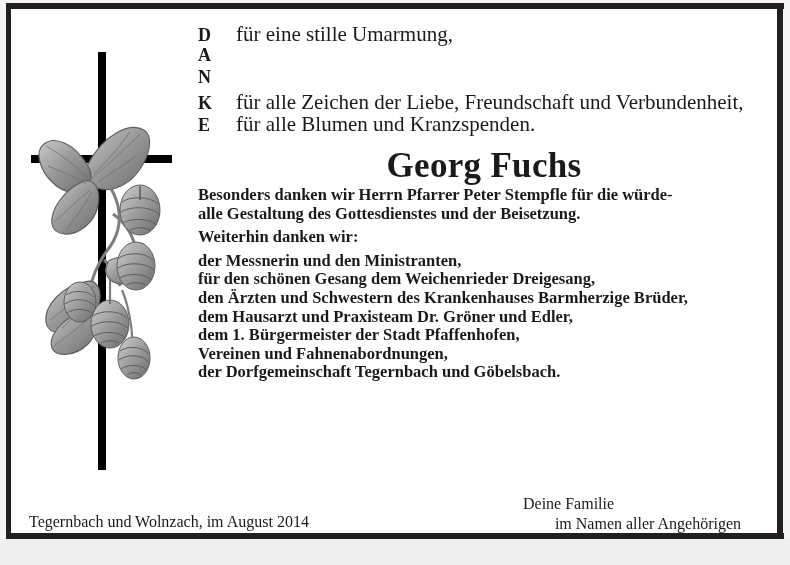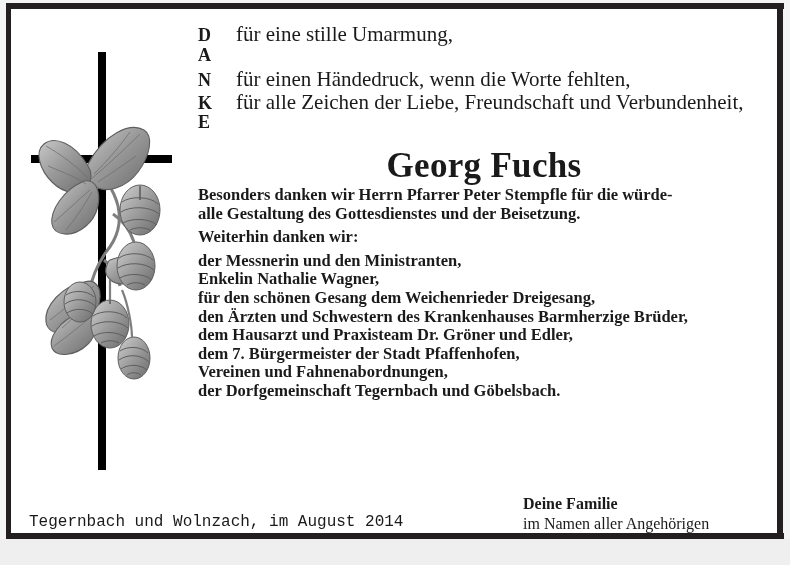--- a/index.html
+++ b/index.html
@@ -134,38 +134,38 @@
     height: 5px;
   }
 
   
   .footer-left {
     position: absolute;
     left: 29px;
     top: 513px;
     font-size: 16px;
     white-space: nowrap;
-    font-family: Liberation Mono, monospace;
   }
   .footer-right {
     position: absolute;
     left: 523px;
     top: 494px;
     width: 250px;
   }
   .footer-right .fr-bold {
     font-size: 16px;
-    font-weight: bold;
+    font-weight: normal;
     line-height: 20px;
     white-space: nowrap;
   }
   .footer-right .fr-sub {
     font-size: 16px;
     line-height: 20px;
     white-space: nowrap;
+    text-align: center;
   }
 </style>
 </head>
 <body>
 
 <div id="notice">
 
   <div class="frame-shadow-top"></div>
   <div class="frame-shadow-left"></div>
   <div class="frame-shadow-right"></div>
@@ -291,45 +291,44 @@
   <div class="danke">
     <div class="danke-row">
       <span class="danke-letter">D</span>
       <span class="danke-text">für eine stille Umarmung,</span>
     </div>
     <div class="danke-row">
       <span class="danke-letter">A</span>
     </div>
     <div class="danke-row">
       <span class="danke-letter">N</span>
-      <span class="danke-text">für einen Händedruck, wenn die Worte fehlten,</span>
     </div>
     <div class="danke-row">
       <span class="danke-letter">K</span>
       <span class="danke-text">für alle Zeichen der Liebe, Freundschaft und Verbundenheit,</span>
     </div>
     <div class="danke-row">
       <span class="danke-letter">E</span>
+      <span class="danke-text">für alle Blumen und Kranzspenden.</span>
     </div>
   </div>
 
   <div class="deceased-name">Georg Fuchs</div>
 
   <div class="body-block">
     <div class="body-line">Besonders danken wir Herrn Pfarrer Peter Stempfle für die würde-</div>
     <div class="body-line">alle Gestaltung des Gottesdienstes und der Beisetzung.</div>
     <div class="body-gap"></div>
     <div class="body-line">Weiterhin danken wir:</div>
     <div class="body-gap"></div>
     <div class="body-line">der Messnerin und den Ministranten,</div>
-    <div class="body-line">Enkelin Nathalie Wagner,</div>
     <div class="body-line">für den schönen Gesang dem Weichenrieder Dreigesang,</div>
     <div class="body-line">den Ärzten und Schwestern des Krankenhauses Barmherzige Brüder,</div>
     <div class="body-line">dem Hausarzt und Praxisteam Dr. Gröner und Edler,</div>
-    <div class="body-line">dem 7. Bürgermeister der Stadt Pfaffenhofen,</div>
+    <div class="body-line">dem 1. Bürgermeister der Stadt Pfaffenhofen,</div>
     <div class="body-line">Vereinen und Fahnenabordnungen,</div>
     <div class="body-line">der Dorfgemeinschaft Tegernbach und Göbelsbach.</div>
   </div>
 
   <div class="footer-left">Tegernbach und Wolnzach, im August 2014</div>
   <div class="footer-right">
     <div class="fr-bold">Deine Familie</div>
     <div class="fr-sub">im Namen aller Angehörigen</div>
   </div>
 

